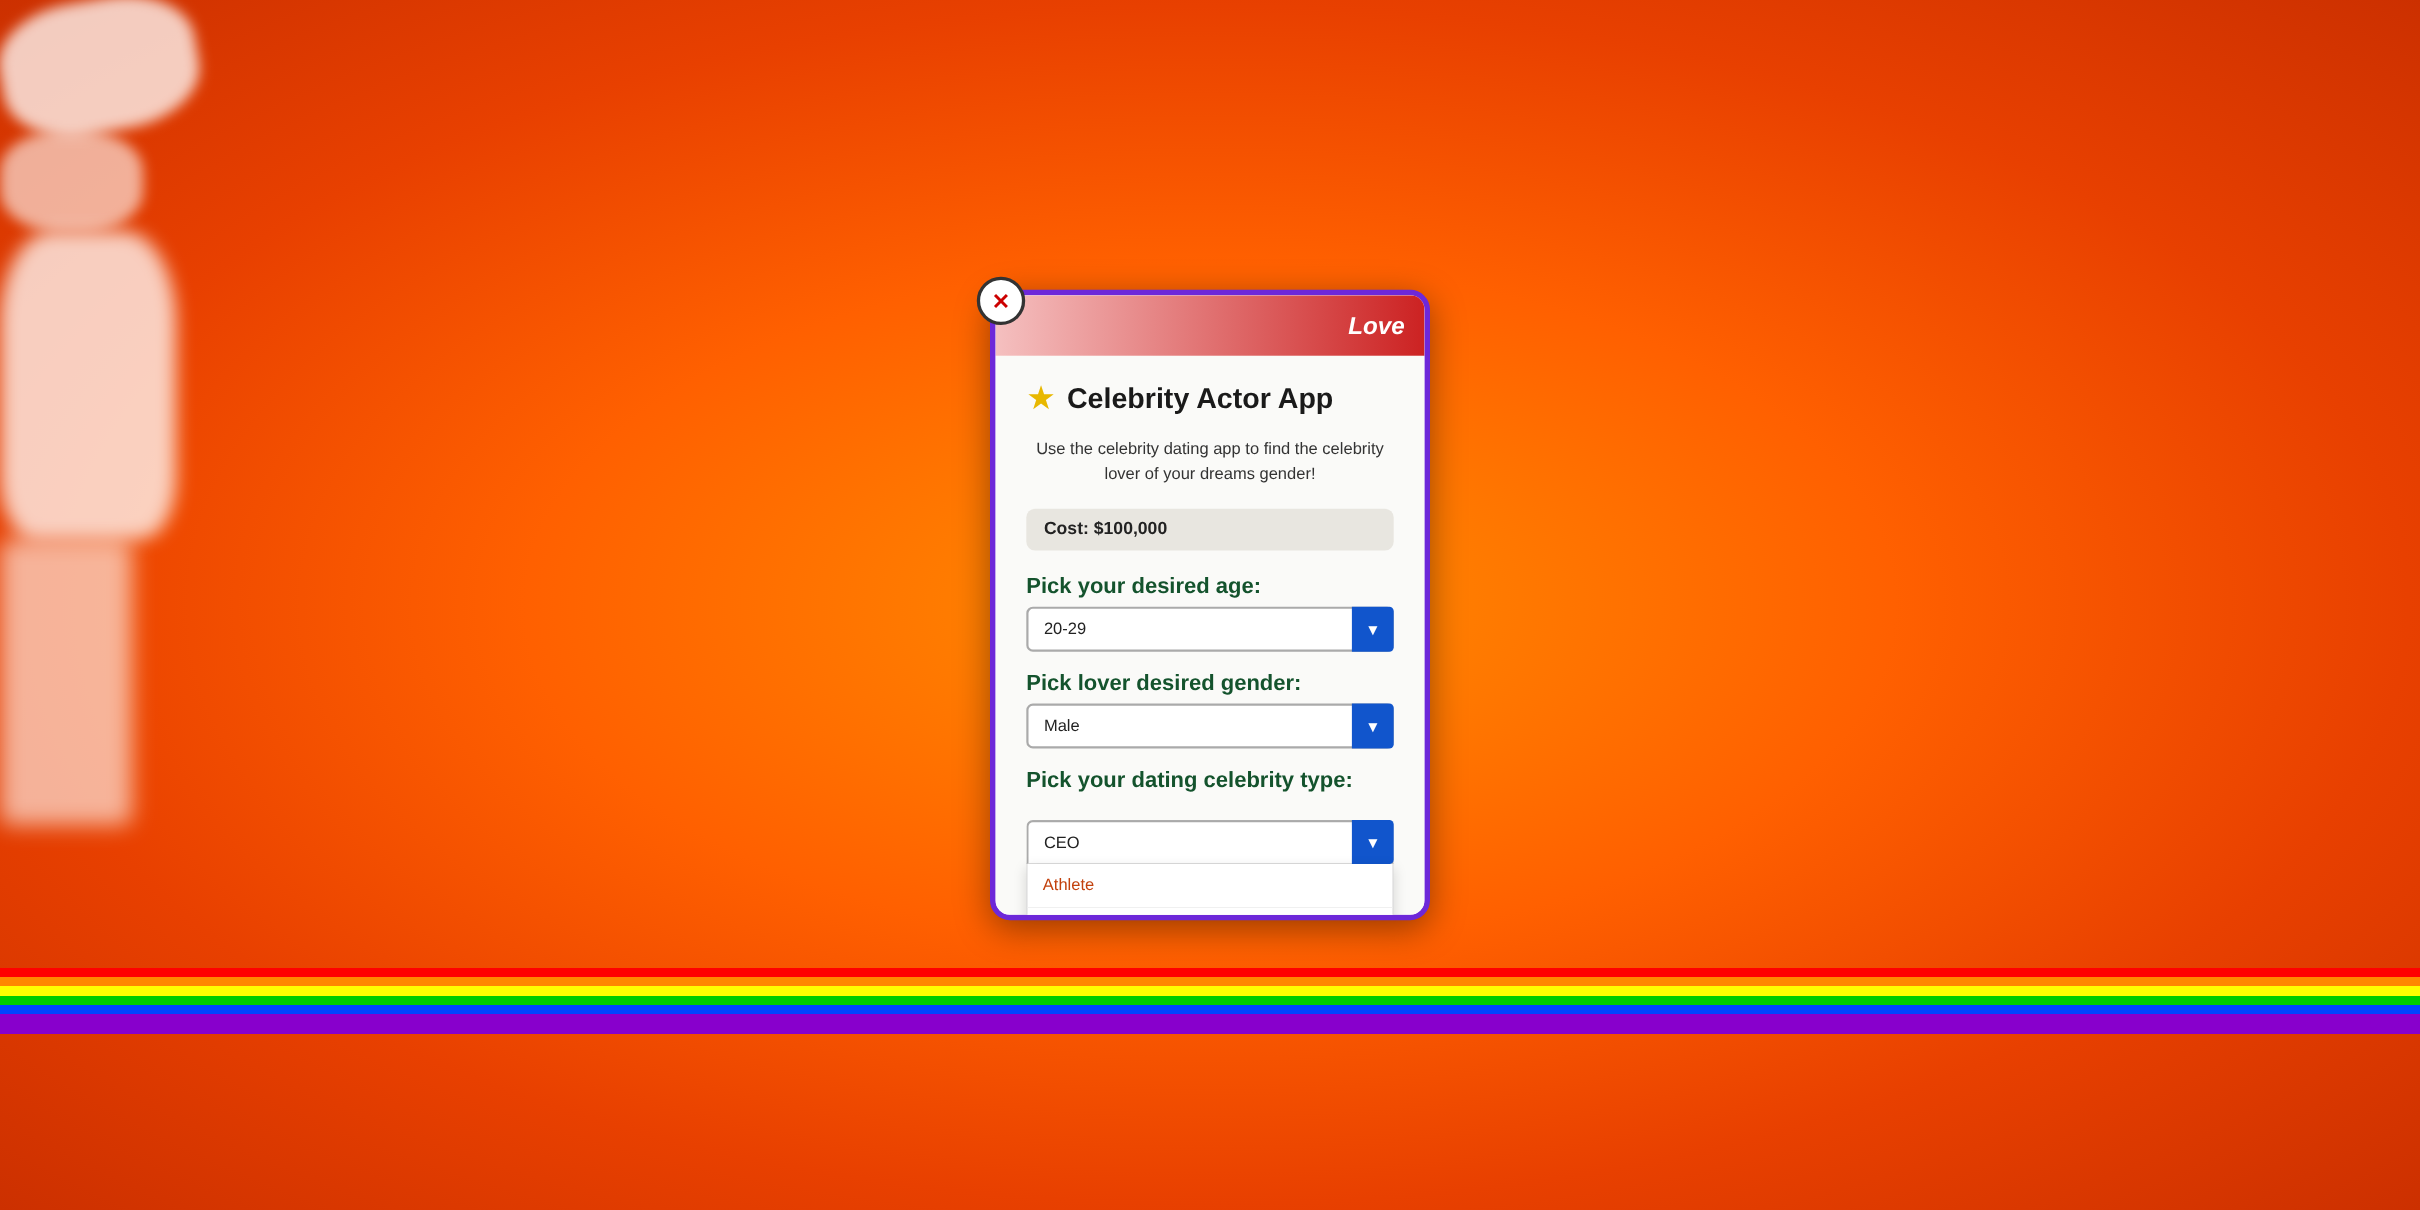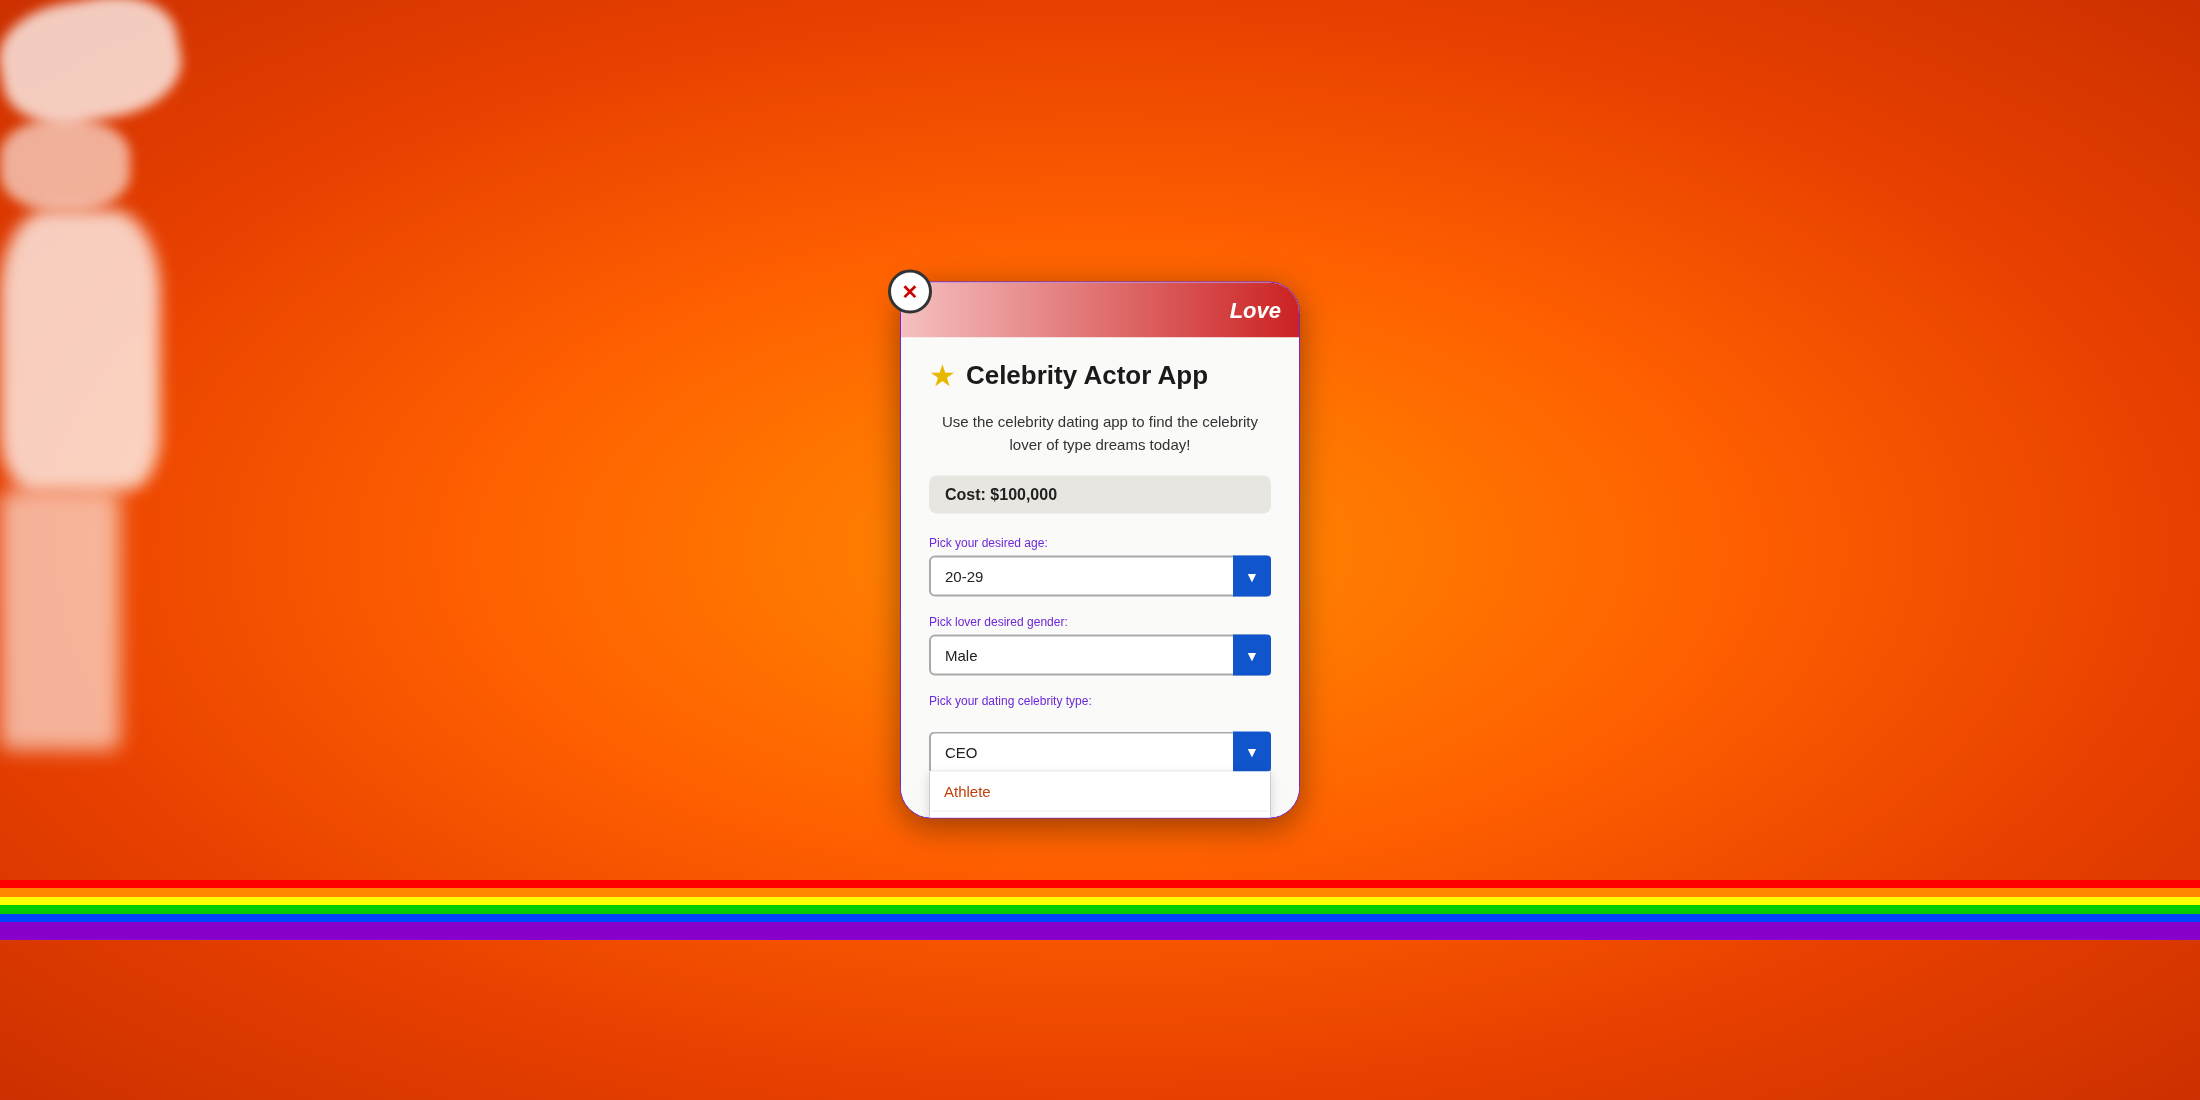--- a/index.html
+++ b/index.html
@@ -103,22 +103,22 @@
       display: flex;
       align-items: center;
       justify-content: center;
       font-size: 20px;
       font-weight: bold;
       color: #cc0000;
     }
 
     .modal-card {
       background: white;
-      border-radius: 31px;
-      border: 1px solid #6d28d9;
+      border-radius: 18px;
+      border: 5px solid #6d28d9;
       overflow: hidden;
       box-shadow: 0 8px 32px rgba(0,0,0,0.4);
     }
 
     
     .modal-header-bar {
       height: 55px;
       background: linear-gradient(to right, #f5c0c0, #cc2222);
       display: flex;
       align-items: center;
@@ -177,23 +177,23 @@
       color: #222;
       margin-bottom: 22px;
     }
 
     
     .form-group {
       margin-bottom: 18px;
     }
 
     .form-label {
-      font-size: 12px;
-      font-weight: normal;
-      color: #6d28d9;
+      font-size: 20px;
+      font-weight: bold;
+      color: #14532d;
       margin-bottom: 6px;
       display: block;
     }
 
     .select-wrapper {
       position: relative;
       width: 100%;
     }
 
     .select-display {
@@ -291,21 +291,21 @@
       <span class="category-label">Love</span>
     </div>
 
     <div class="modal-body">
 
       <div class="title-row">
         <span class="star-icon">★</span>
         <span class="app-title">Celebrity Actor App</span>
       </div>
 
-      <p class="description">Use the celebrity dating app to find the celebrity lover of type dreams today!</p>
+      <p class="description">Use the celebrity dating app to find the celebrity lover of your dreams gender!</p>
 
       <div class="cost-box">
         <span>Cost: $100,000</span>
       </div>
 
       <div class="form-group">
         <label class="form-label">Pick your desired age:</label>
         <div class="select-wrapper">
           <div class="select-display">20-29</div>
           <div class="select-arrow"></div>

